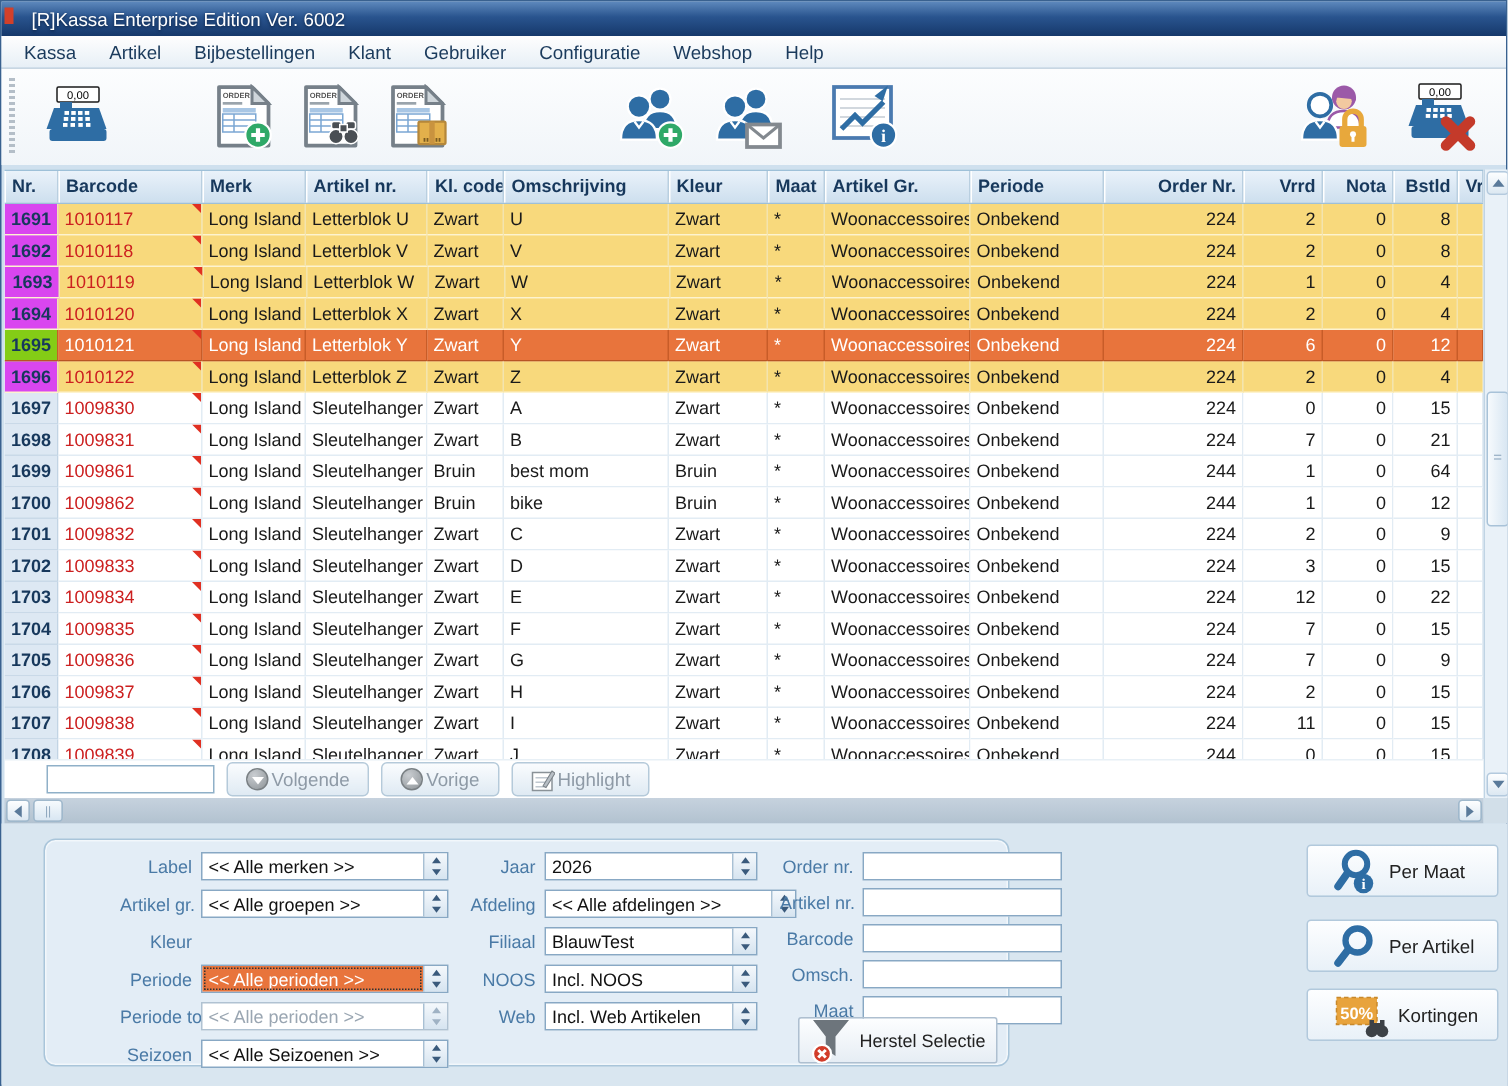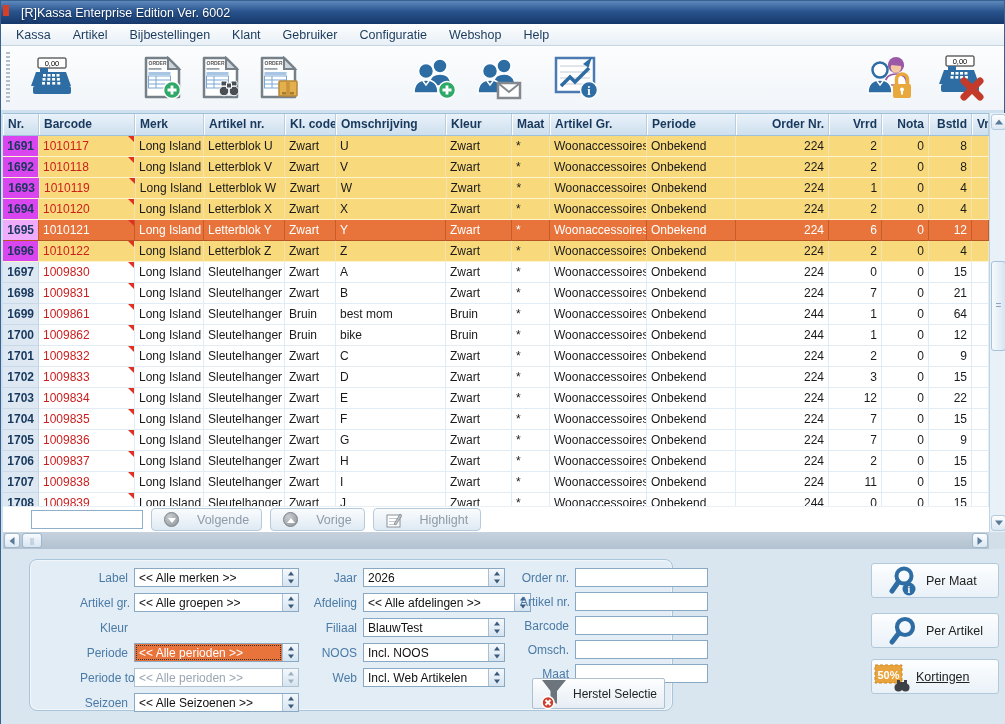--- a/index.html
+++ b/index.html
@@ -44,21 +44,21 @@
     white-space:nowrap;overflow:hidden;color:#1a1a1a;background:#fff;}
   .td.num{text-align:right;}
   .td.nr{background:#dde8f3;font-weight:bold;color:var(--ink);text-align:right;
     border-right:1px solid #c2d4e4;border-bottom:1px solid #c9d9e8;}
   .td.barcode{color:var(--red);position:relative;}
   .td.barcode::after{content:"";position:absolute;top:0;right:0;
     border-top:6px solid #e03022;border-left:6px solid transparent;}
   .tr.yellow .td{background:var(--hl);border-right-color:#f3e4ae;border-bottom-color:#fdf3cf;}
   .tr.yellow .td.nr{background:#d946ef;}
   .tr.selected .td{background:var(--sel);color:#fff;border-right-color:#c85c28;border-bottom-color:#b85524;}
-  .tr.selected .td.nr{background:#f0abfc;color:var(--ink);}
+  .tr.selected .td.nr{background:#84cc16;color:var(--ink);}
   .tr.selected .td.barcode{color:#fff;}
 
   
   .vscroll{position:absolute;left:988px;top:112px;width:17px;height:419px;
     background:#e9f1f8;border-left:1px solid #c0d4e4;}
   .sb{position:absolute;left:1px;width:15px;height:16px;border-radius:3px;
     background:linear-gradient(#fdfeff,#dce8f2);border:1px solid #b4cade;}
   .sb.up{top:1px;} .sb.dn{bottom:1px;}
   .sb i{position:absolute;left:50%;top:50%;transform:translate(-50%,-50%);border:4px solid transparent;}
   .sb.up i{border-bottom:5px solid #5a7a9a;margin-top:-2px;}
@@ -67,21 +67,21 @@
     background:linear-gradient(90deg,#f6fafd,#d8e6f2);border:1px solid #a8c2d8;
     color:#8aa4bc;font-size:10px;text-align:center;line-height:88px;}
 
   
   .findbar{position:absolute;left:2px;top:505px;width:986px;height:26px;background:#fff;
     display:flex;align-items:center;border-top:1px solid #e8f0f6;}
   .find-input{margin-left:28px;width:112px;height:19px;border:1px solid #8fb0c8;
     font-size:12px;padding:0 3px;font-family:"Liberation Sans",sans-serif;}
   .fbtn{margin-left:8px;height:23px;border:1px solid #b5cada;border-radius:4px;
     background:linear-gradient(#fafcfe,#dfeaf3);color:#8e9aa6;display:flex;align-items:center;
-    gap:18px;padding:0 12px;font-size:12.5px;}
+    gap:2px;padding:0 12px;font-size:12.5px;}
   .circ{width:15px;height:15px;border-radius:50%;border:1px solid #7a8084;position:relative;
     background:radial-gradient(circle at 35% 30%, #c9cdd1, #8e9498);}
   .circ.down::after{content:"";position:absolute;left:3px;top:5px;border:4px solid transparent;border-top:5px solid #fff;}
   .circ.up::after{content:"";position:absolute;left:3px;top:1px;border:4px solid transparent;border-bottom:5px solid #fff;}
 
   
   .hscroll{position:absolute;left:2px;top:531px;width:986px;height:17px;
     background:linear-gradient(#c6d2de,#b2c2d0);}
   .hb{position:absolute;top:1px;width:16px;height:15px;border-radius:3px;
     background:linear-gradient(#fdfeff,#dce8f2);border:1px solid #9fb8cc;}
@@ -822,21 +822,21 @@
     <button class="action-btn" style="top:64px;">
       <span style="display:inline-flex;">
         <svg width="30" height="30" viewBox="0 0 30 30">
           <circle cx="17" cy="11" r="8" fill="none" stroke="#2e6da4" stroke-width="4.2"></circle>
           <path d="M10.5 17.5 L4 26" stroke="#2e6da4" stroke-width="5" stroke-linecap="round"></path>
         </svg>
       </span>
       <span>Per Artikel</span>
     </button>
 
-    <button class="action-btn" style="top:110px;padding-left:2px;text-decoration:underline;">
+    <button class="action-btn" style="top:110px;padding-left:18px;">
       <span class="stamp-wrap">
         <svg width="36" height="29" viewBox="0 0 36 29">
           <rect x="1" y="2" width="27" height="18" fill="#e8a33c" stroke="#c8882a" stroke-dasharray="3 2"></rect>
           <text x="14.5" y="16" font-size="11" font-weight="bold" fill="#fff" text-anchor="middle">50%</text>
           <g fill="#3c4146">
             <rect x="23" y="17" width="3" height="5"></rect>
               <rect x="30" y="17" width="3" height="5"></rect>
             <circle cx="24.5" cy="24.5" r="4"></circle>
               <circle cx="31.5" cy="24.5" r="4"></circle>
             <rect x="26" y="19" width="4" height="4"></rect>

